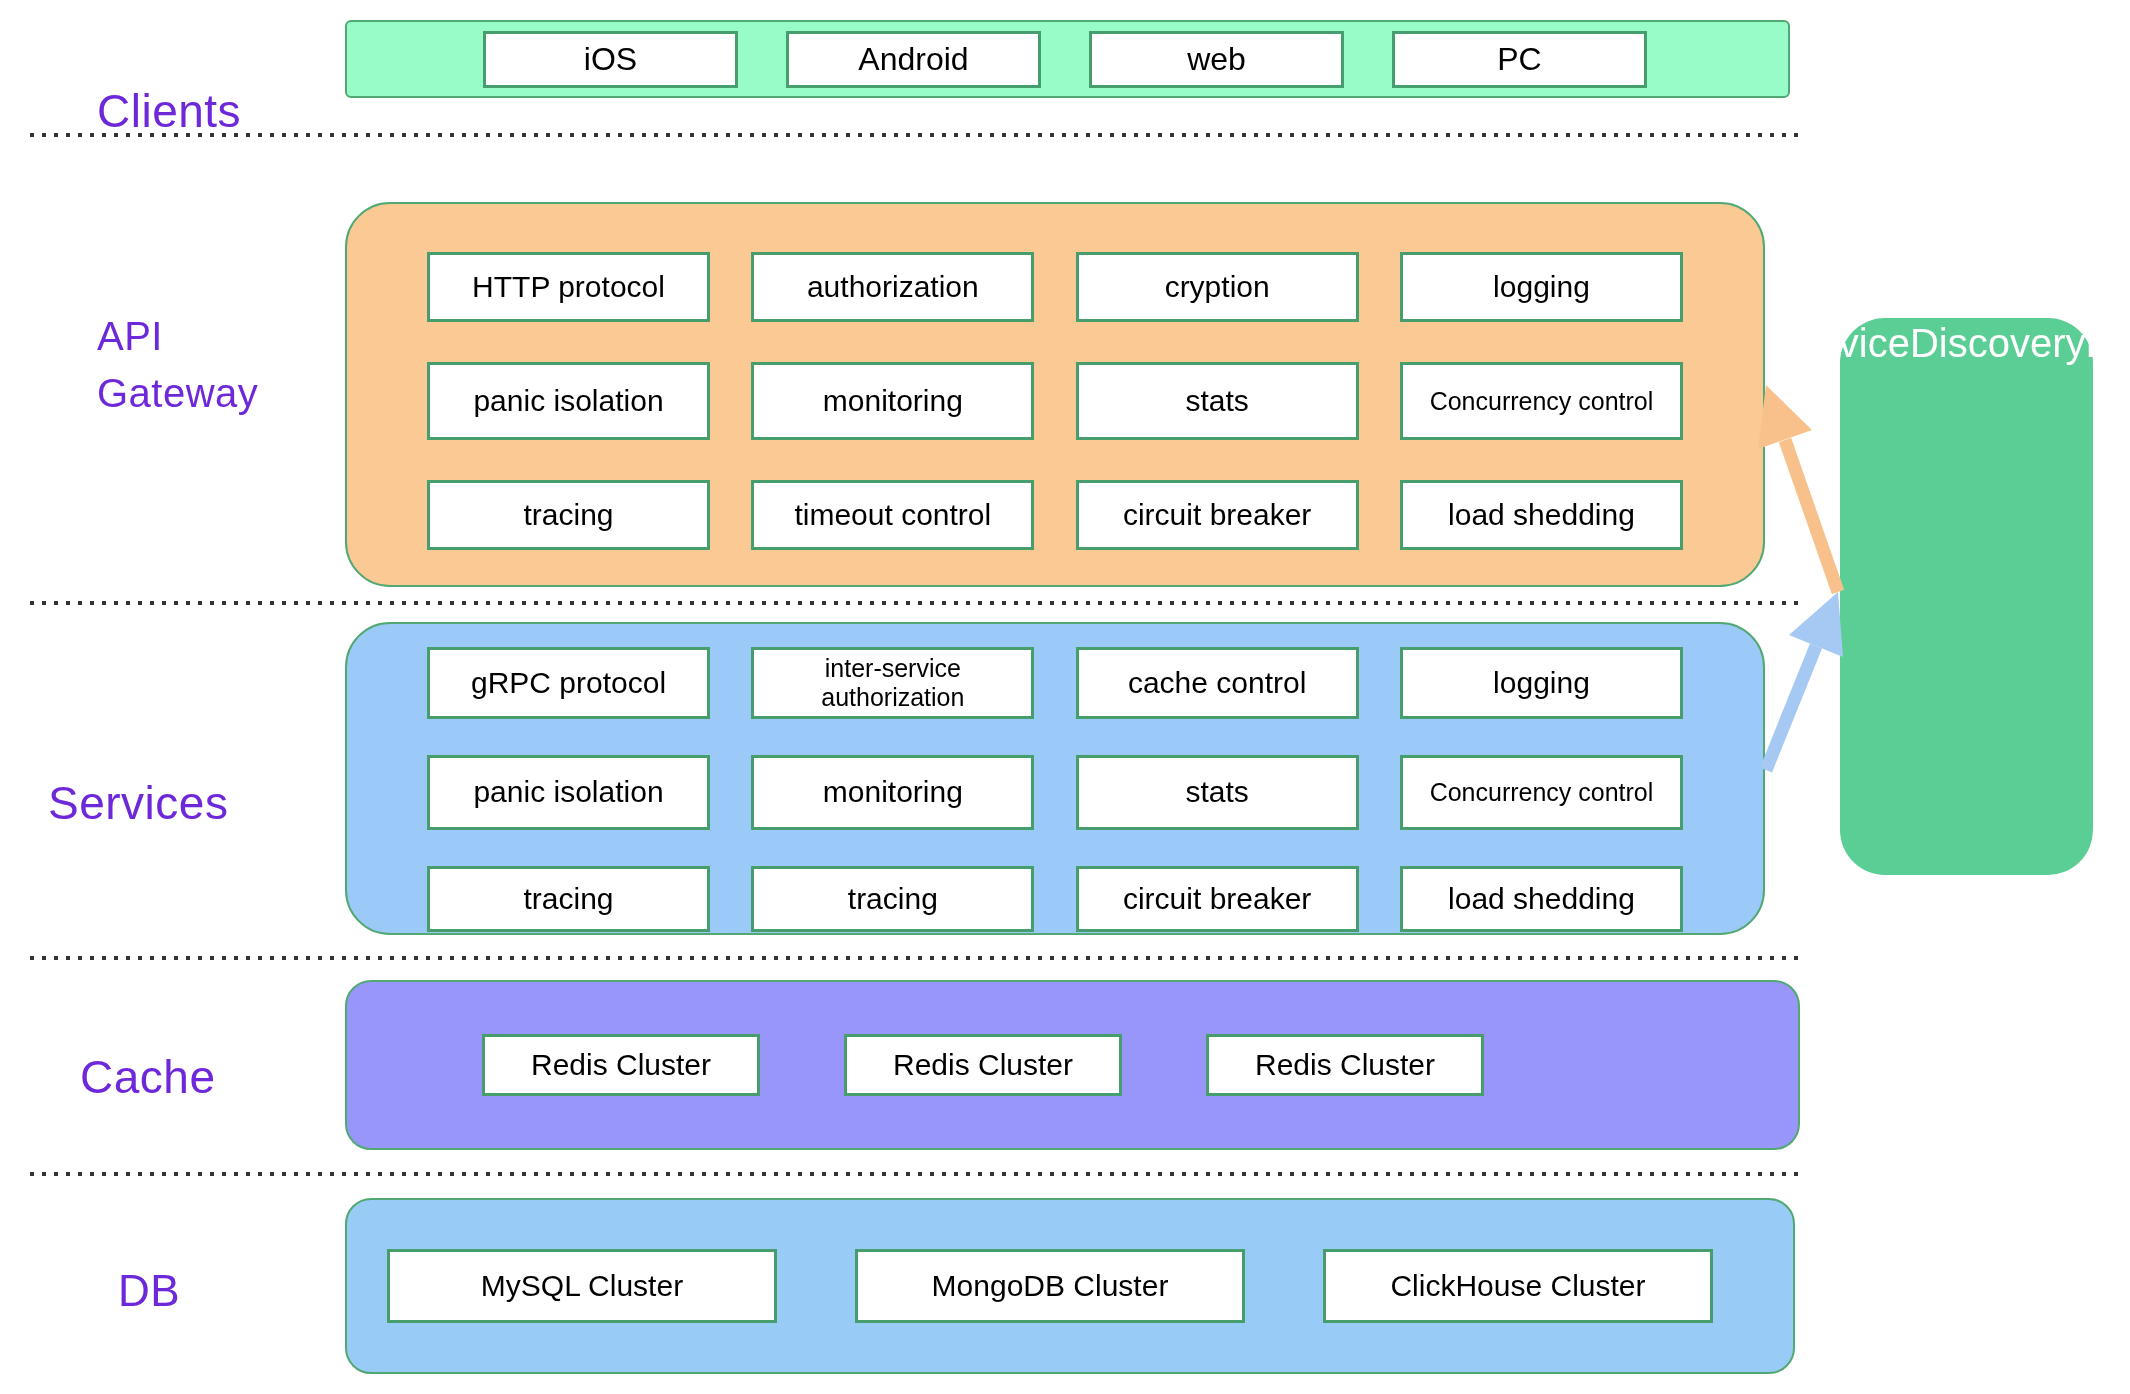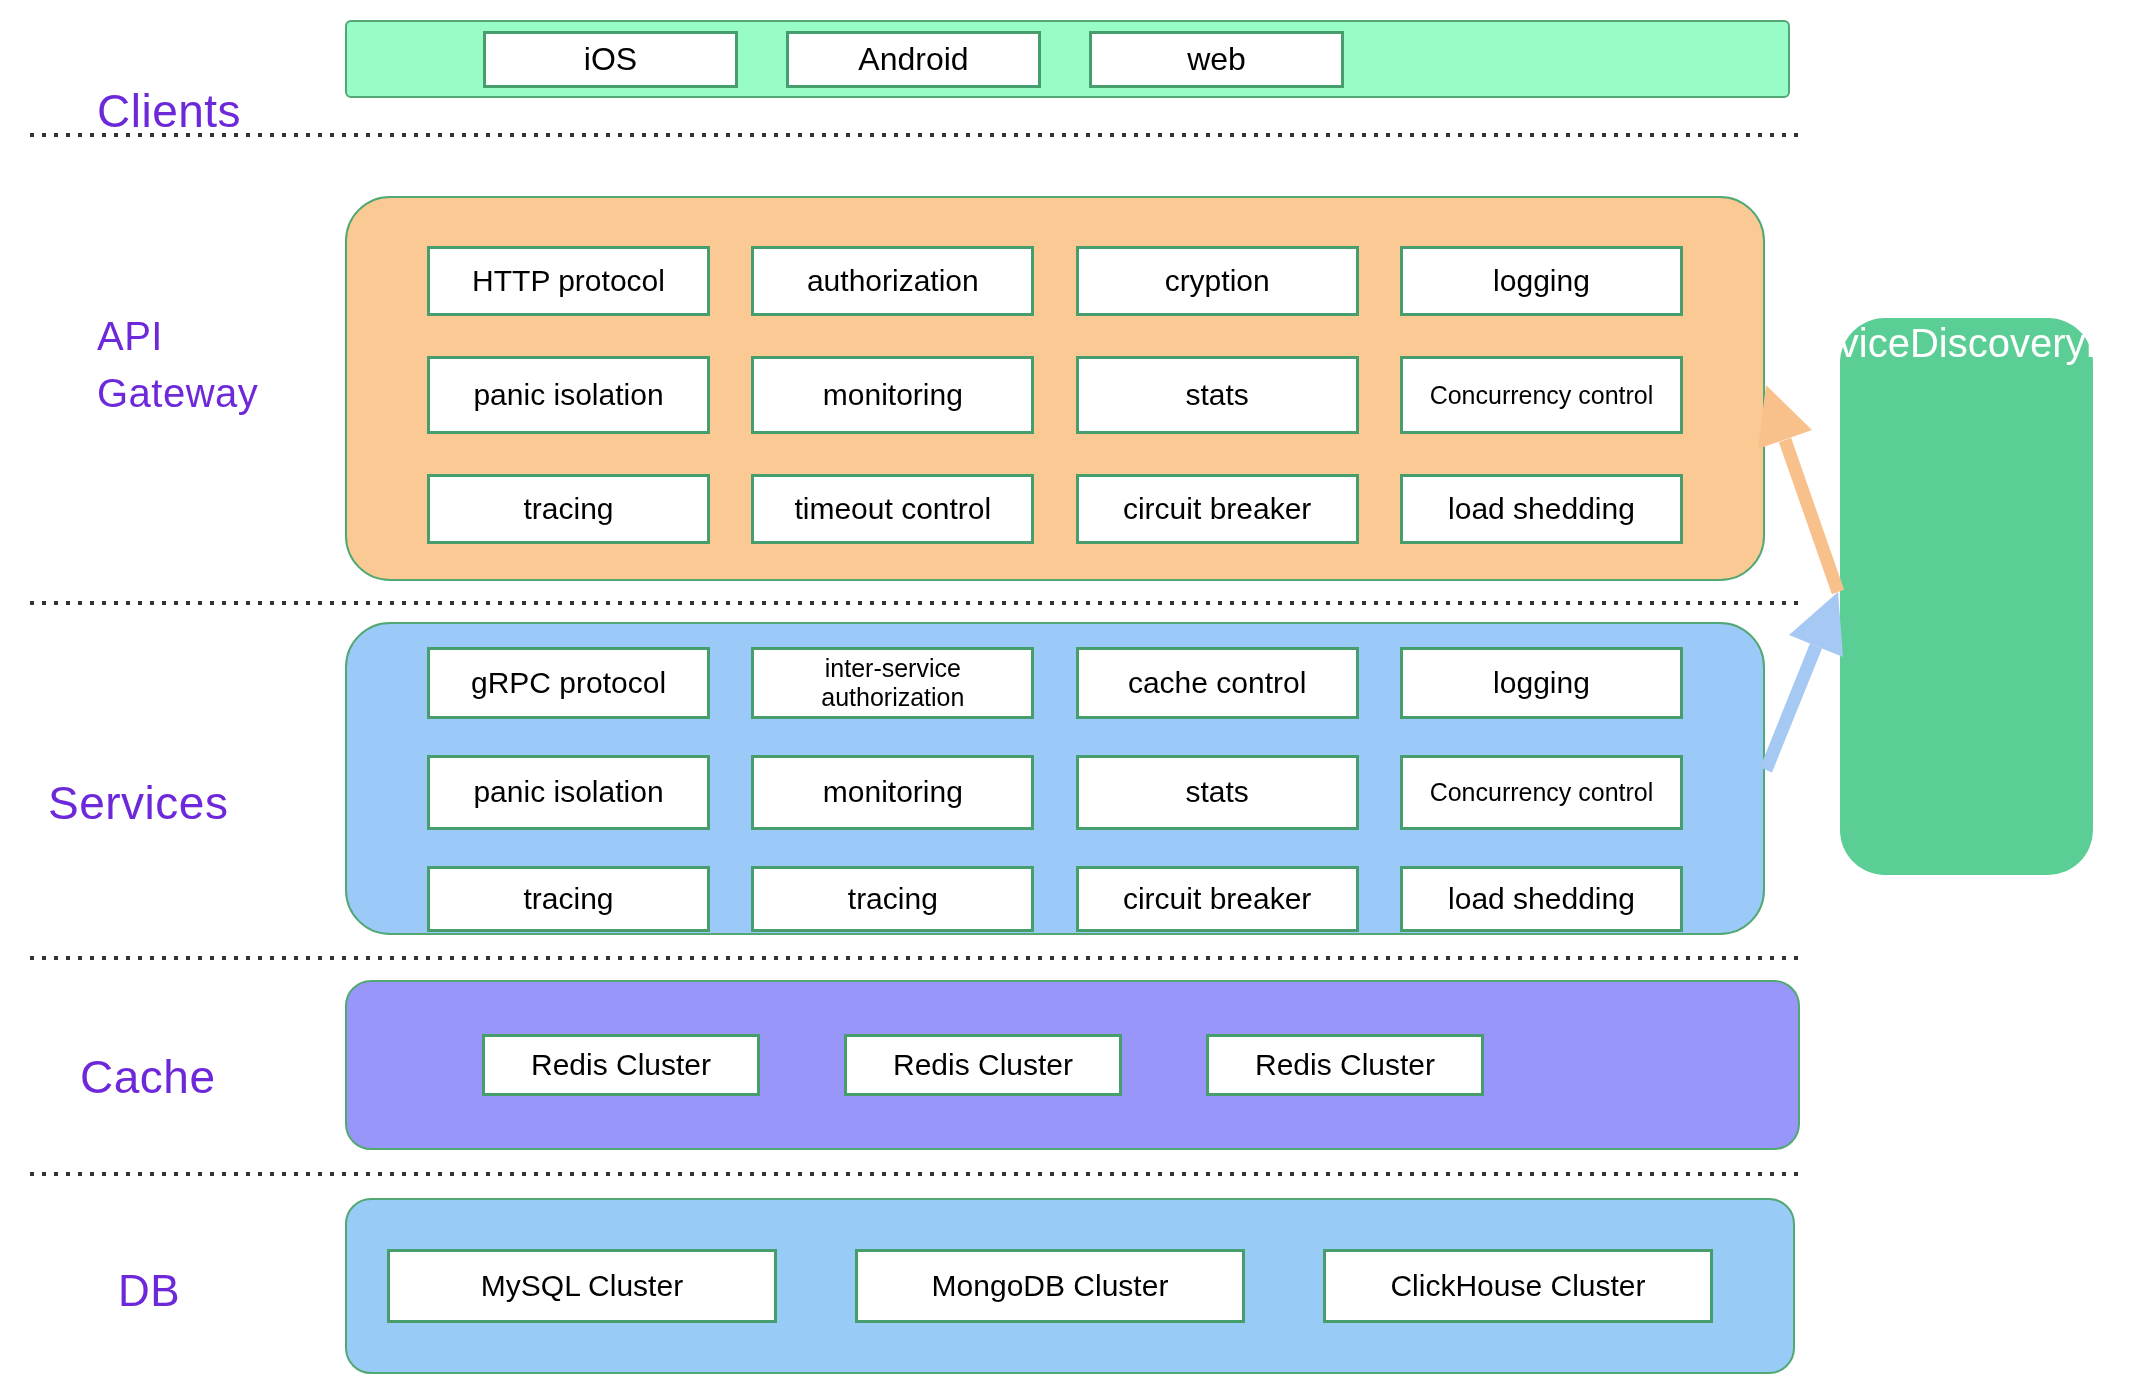--- a/index.html
+++ b/index.html
@@ -8,21 +8,21 @@
     font-family:"Liberation Sans", sans-serif;color:#111;overflow:hidden;
   }
   .layer-label{
     position:absolute;font-size:46px;color:#6d28d9;letter-spacing:0.5px;white-space:pre-line;
   }
   .layer{
     position:absolute;box-sizing:border-box;border:2px solid var(--layer-border);
   }
   .layer.clients{left:345px;top:20px;width:1445px;height:78px;border-radius:6px;
     background:var(--clients-fill);display:flex;align-items:center;padding-left:136px;gap:48px;}
-  .layer.gateway{left:345px;top:196px;width:1420px;height:385px;border-radius:45px;
+  .layer.gateway{left:345px;top:202px;width:1420px;height:385px;border-radius:45px;
     background:var(--gateway-fill);padding:48px 80px 0 80px;}
   .layer.services{left:345px;top:622px;width:1420px;height:313px;border-radius:45px;
     background:var(--services-fill);padding:23px 80px 0 80px;}
   .layer.cache{left:345px;top:980px;width:1455px;height:170px;border-radius:26px;
     background:var(--cache-fill);display:flex;align-items:center;padding-left:135px;gap:84px;}
   .layer.db{left:345px;top:1198px;width:1450px;height:176px;border-radius:26px;
     background:var(--db-fill);display:flex;align-items:center;padding-left:40px;gap:78px;}
   .row{display:flex;justify-content:space-between;}
   .gateway .row{margin-bottom:40px;}
   .services .row{margin-bottom:36px;}
@@ -68,20 +68,21 @@
 
   <div class="sep" style="top:133px;"></div>
   <div class="sep" style="top:601px;"></div>
   <div class="sep" style="top:956px;"></div>
   <div class="sep" style="top:1172px;"></div>
 
   <div class="layer clients">
     <div class="cell">iOS</div>
     <div class="cell">Android</div>
     <div class="cell">web</div>
+    <div class="cell">PC</div>
   </div>
 
   <div class="layer gateway">
     <div class="row row1">
       <div class="cell">HTTP protocol</div>
       <div class="cell">authorization</div>
       <div class="cell">cryption</div>
       <div class="cell">logging</div>
     </div>
     <div class="row row2">

